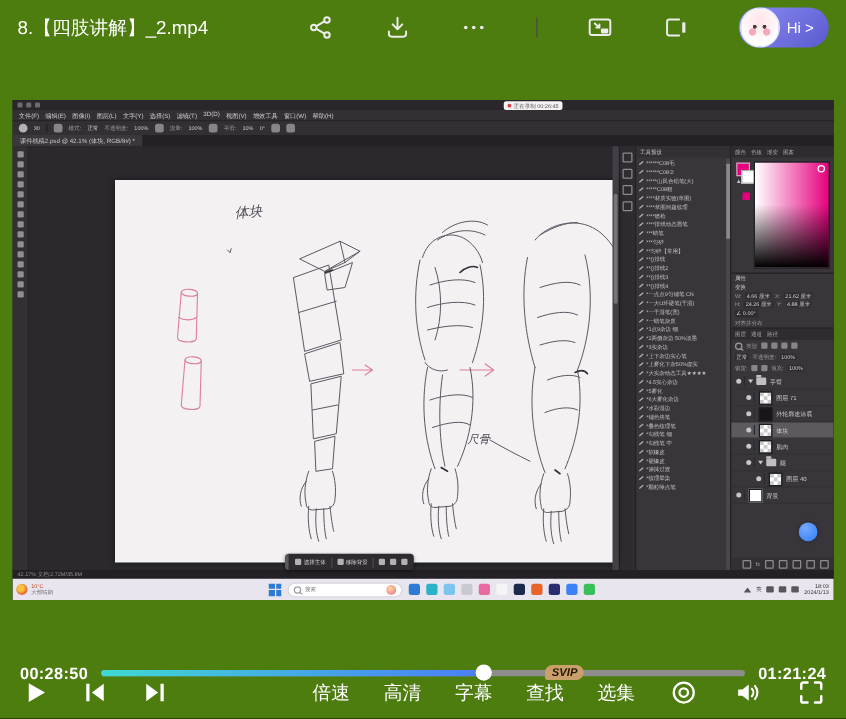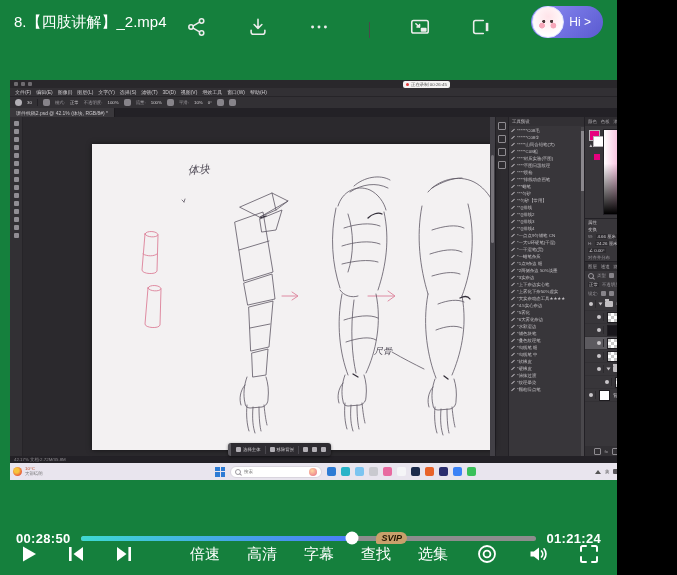--- a/index.html
+++ b/index.html
@@ -1,22 +1,22 @@
 <!DOCTYPE html>
 <html><head>
 <meta charset="utf-8">
 <style>
   html,body{margin:0;padding:0;background:#000;}
-  #stage{position:relative;width:617px;height:575px;background:#15803d;overflow:hidden;
+  #stage{position:relative;width:677px;height:575px;background:#4d7c0f;overflow:hidden;
          font-family:"Liberation Sans","DejaVu Sans",sans-serif;}
   
   .top-bar{position:absolute;top:0;left:0;right:0;height:44px;display:flex;align-items:center;
            justify-content:space-between;padding:0 14px;box-sizing:border-box;}
   .vtitle{color:#fff;font-size:15px;}
-  .top-icons{display:flex;align-items:flex-end;gap:39px;}
+  .top-icons{display:flex;align-items:center;gap:39px;}
   .ticon{width:22px;height:22px;display:block;}
   .ticon svg{width:100%;height:100%;stroke:#ececec;fill:none;stroke-width:1.7;stroke-linecap:round;stroke-linejoin:round;}
   .tdivider{width:1px;height:16px;background:#4a4a4a;}
   .assistant{height:32px;border-radius:17px;background:linear-gradient(135deg,#8d8df4,#5a5ad0);
              display:flex;align-items:center;gap:5px;padding:0 12px 0 1px;cursor:pointer;}
   .avatar{width:30px;height:30px;border-radius:50%;border:1px solid #dfe4ff;background:
       radial-gradient(circle at 36% 48%, #4a3a3a 1.3px, rgba(0,0,0,0) 1.8px),
       radial-gradient(circle at 62% 48%, #4a3a3a 1.3px, rgba(0,0,0,0) 1.8px),
       radial-gradient(circle at 30% 62%, #f6a8ba 2.6px, rgba(0,0,0,0) 3.2px),
       radial-gradient(circle at 68% 62%, #f6a8ba 2.6px, rgba(0,0,0,0) 3.2px),

